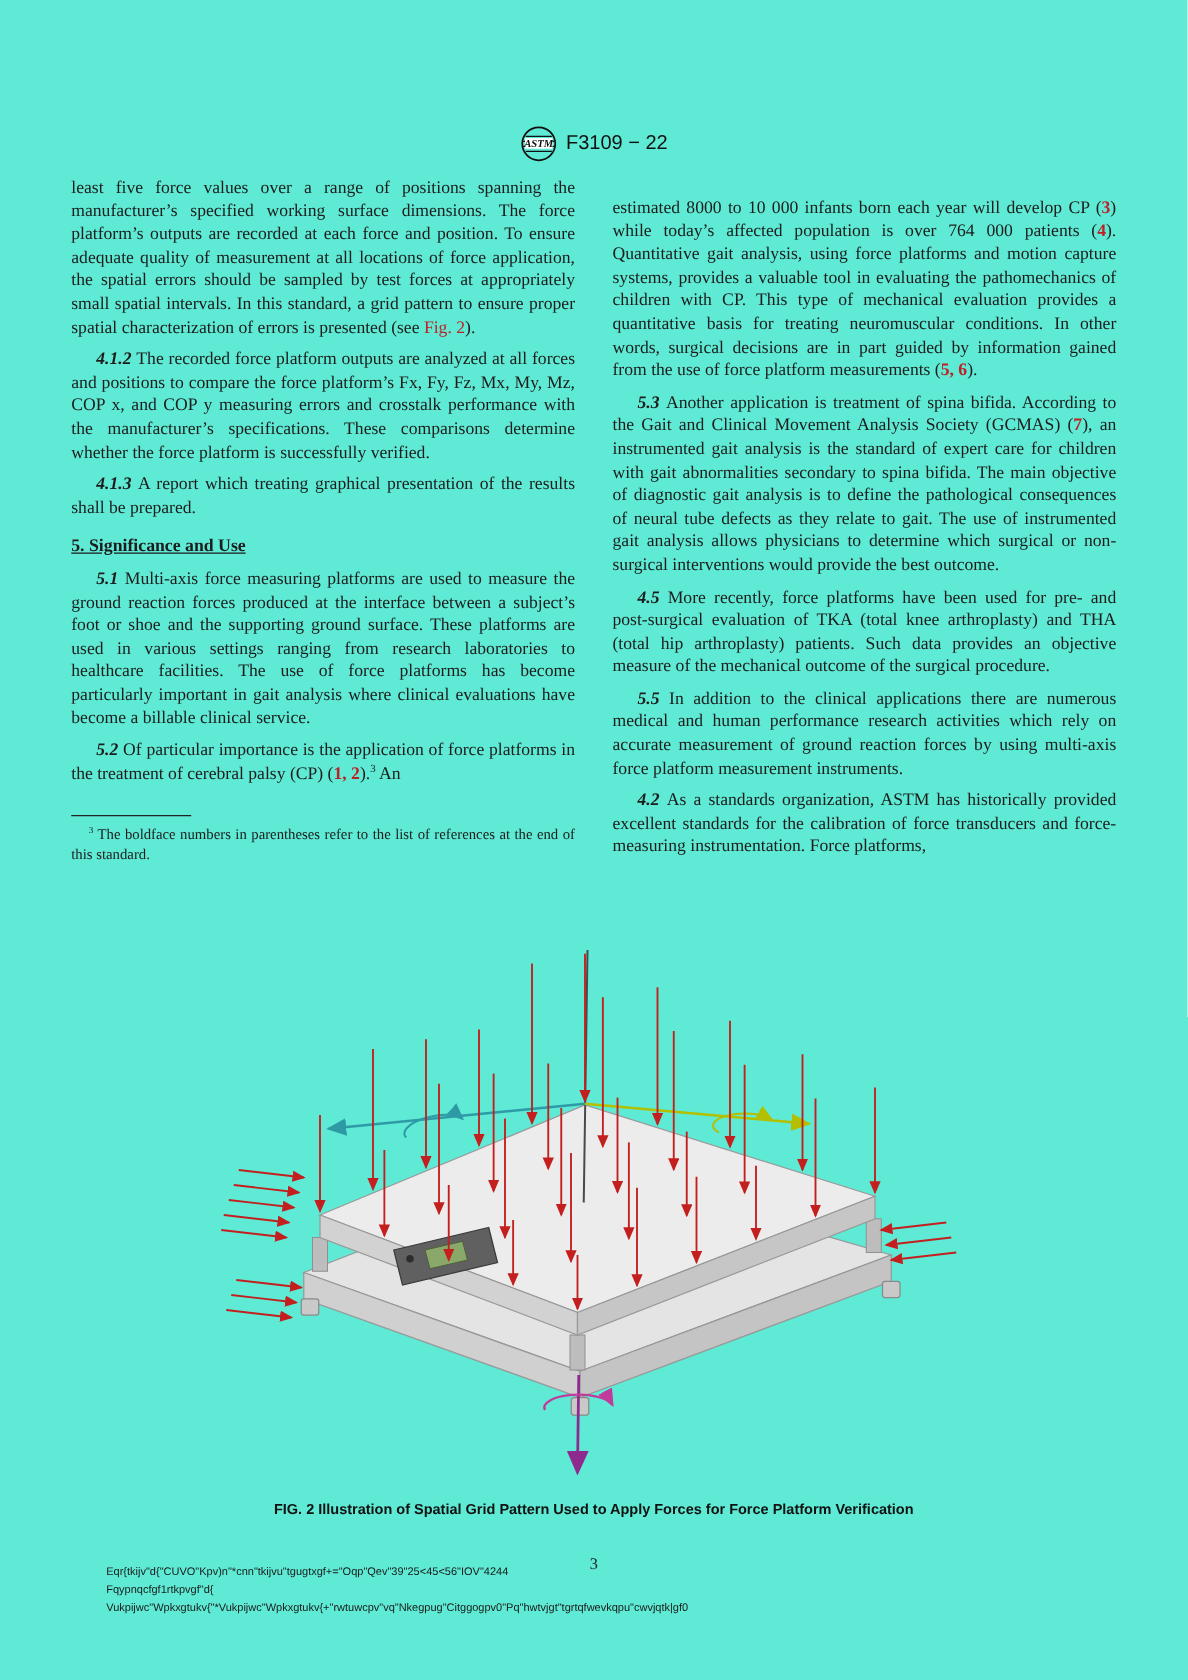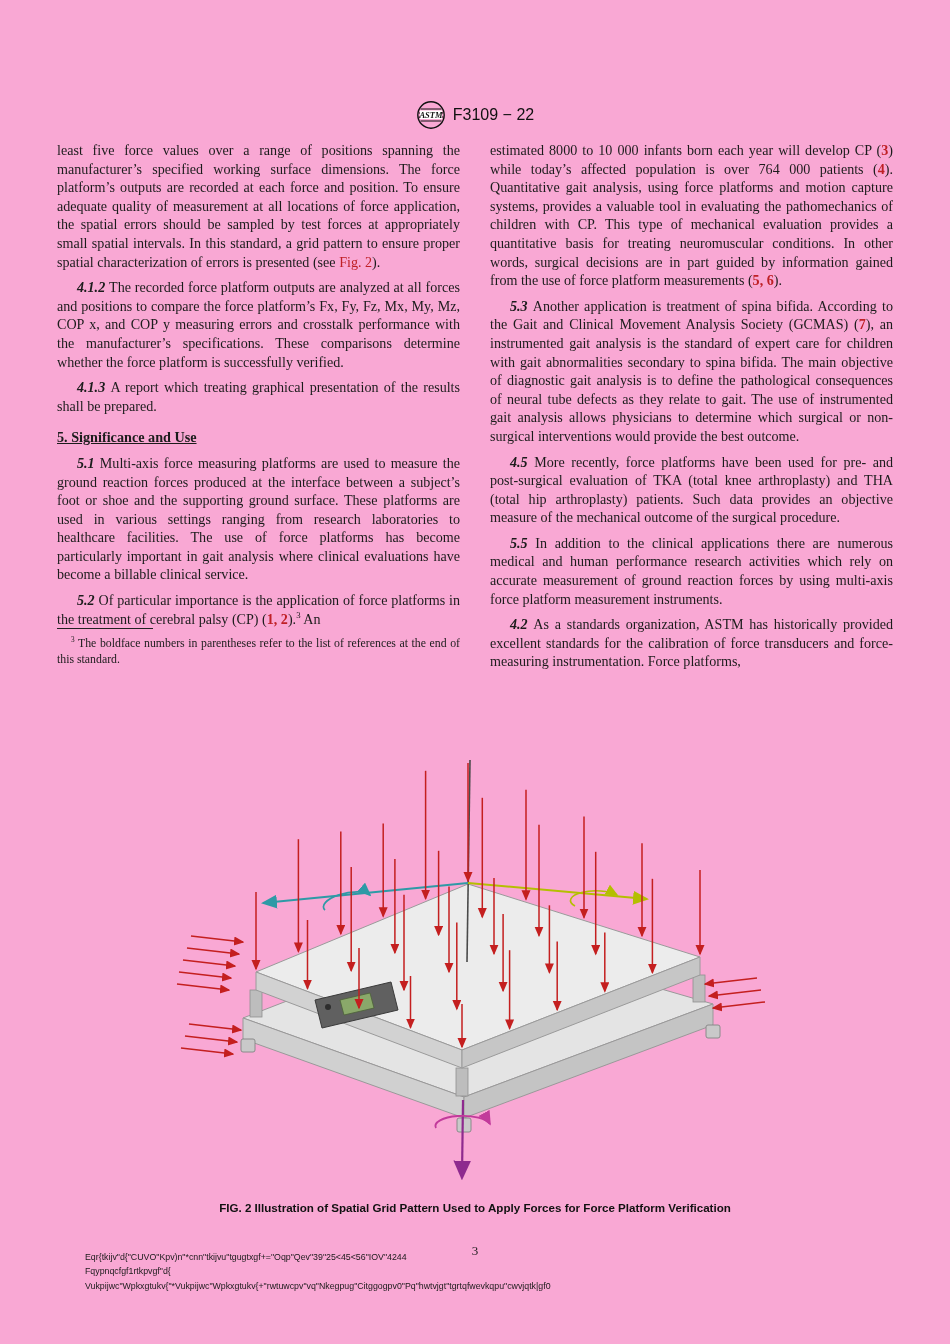--- a/index.html
+++ b/index.html
@@ -1,32 +1,32 @@
 <!DOCTYPE html>
 <html lang="en"><head>
 <meta charset="utf-8">
 <style>
   html,body{margin:0;padding:0;background:#ffffff;}
-  .page{position:relative;width:950px;height:1344px;background:#f9a8d4;overflow:hidden;
+  .page{position:relative;width:950px;height:1344px;background:#5eead4;overflow:hidden;
         font-family:"Liberation Serif",serif;color:#1c1c1c;}
   .header{position:absolute;top:100px;left:0;right:0;display:flex;align-items:center;
           justify-content:center;gap:7px;}
   .doc-title{font-family:"Liberation Sans",sans-serif;font-weight:400;font-size:16px;color:#111;}
   .col{position:absolute;top:141px;width:403px;text-align:justify;font-size:14.1px;line-height:18.6px;}
   .col-left{left:57px;}
-  .col-right{left:490px;}
+  .col-right{left:490px;margin-top:16px;}
   .para{margin:0;}
   .para + .para{margin-top:7px;}
   .para-indent{text-indent:20px;}
   .section-heading{font-weight:bold;font-size:14.2px;margin:13px 0 7px 0;text-align:left;text-decoration:underline;}
   .seg-num{font-style:italic;font-weight:bold;}
   .seg-ref{color:#bf2026;font-weight:bold;}
   .seg-link{color:#bf2026;}
   .seg-sup{vertical-align:super;font-size:0.62em;line-height:0;}
-  .footnote{font-size:11.8px;line-height:15.4px;}
+  .footnote{margin-top:24px;font-size:11.8px;line-height:15.4px;}
   .footnote-rule{width:96px;border:none;border-top:1px solid #222;margin:0 0 7px 0;}
   .footnote-text{margin:0;text-indent:14px;}
   .figure-wrap{position:absolute;top:752px;left:165px;width:620px;height:440px;}
   .force-arrow{stroke:#c41f1f;stroke-width:1.5;fill:none;}
   .figure-caption{position:absolute;top:1201px;left:0;right:0;text-align:center;
           font-family:"Liberation Sans",sans-serif;font-weight:700;font-size:11.6px;color:#111;}
   .page-number{position:absolute;top:1243px;left:0;right:0;text-align:center;font-size:13px;}
   .footer-license{position:absolute;top:1250px;left:85px;font-family:"Liberation Sans",sans-serif;
           font-size:8.8px;line-height:14.3px;color:#1a1a1a;white-space:nowrap;}
 </style>

